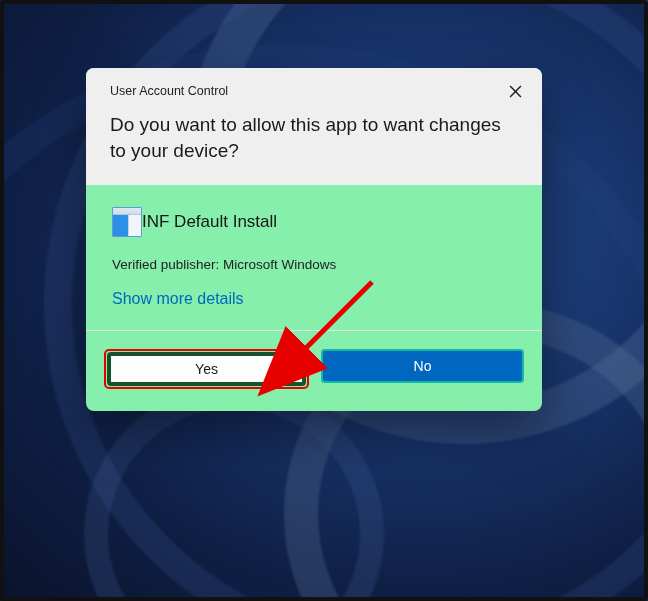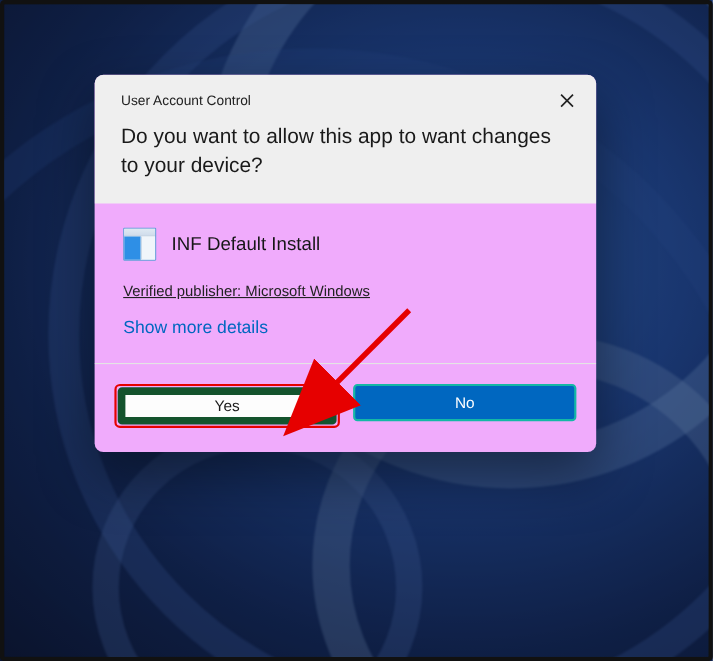--- a/index.html
+++ b/index.html
@@ -23,21 +23,21 @@
 
     .dim {
       position: absolute; inset: 0;
       background: rgba(10, 18, 40, 0.45);
     }
 
     .dialog {
       position: absolute;
       top: 64px; left: 82px;
       width: 456px;
-      background: #f0abfc;
+      background: #86efac;
       border-radius: 8px;
       box-shadow: 0 20px 50px rgba(0,0,0,0.45);
       overflow: hidden;
     }
     .dialog-header {
       background: #efefef;
       padding: 16px 24px 22px 24px;
       position: relative;
     }
     .dlg-title-small {
@@ -57,51 +57,51 @@
       background: transparent; border: none; cursor: pointer;
       color: #333;
     }
     .close-btn svg { width: 13px; height: 13px; }
 
     .dialog-body {
       padding: 22px 26px 8px 26px;
     }
     .app-row {
       display: flex; align-items: center;
-      gap: 14px; margin-bottom: 20px;
+      margin-bottom: 20px;
     }
     .app-icon {
       width: 30px; height: 30px;
       border: 1.5px solid #5e9bd8;
       border-radius: 1px; background: #fff;
       display: grid; grid-template-columns: 54% 46%; grid-template-rows: 24% 76%;
     }
     .app-icon .bar { grid-column: 1 / 3; background: linear-gradient(#dfe9f2,#cfdceb); border-bottom: 1px solid #b3c6da; }
     .app-icon .pane-l { background: #2e8fe6; }
     .app-icon .pane-r { background: #f0f5fa; border-left: 1px solid #c6d6e6; }
     .app-name { font-size: 17px; color: #161616; }
-    .publisher { font-size: 13.5px; color: #222; margin-bottom: 18px; text-decoration: underline; }
+    .publisher { font-size: 13.5px; color: #222; margin-bottom: 18px; }
     .details-link { font-size: 16px; color: #0067c0; cursor: pointer; margin-bottom: 14px; display: inline-block; }
 
     .dialog-footer {
       border-top: 1px solid #e4e4e4;
       padding: 18px 18px 22px 18px;
       display: flex; gap: 12px;
     }
     .uac-btn {
       flex: 1;
       height: 34px;
       font-size: 14px;
       border-radius: 4px;
       cursor: pointer;
       font-family: inherit;
     }
     .btn-yes {
       background: #fdfdfd;
-      border: 7px solid #14532d;
+      border: 4px solid #14532d;
       color: #1a1a1a;
     }
     .yes-highlight {
       position: relative; flex: 1;
       border: 2px solid #e60000;
       border-radius: 5px;
       padding: 1px;
     }
     .yes-highlight .uac-btn { width: 100%; }
     .btn-no {

